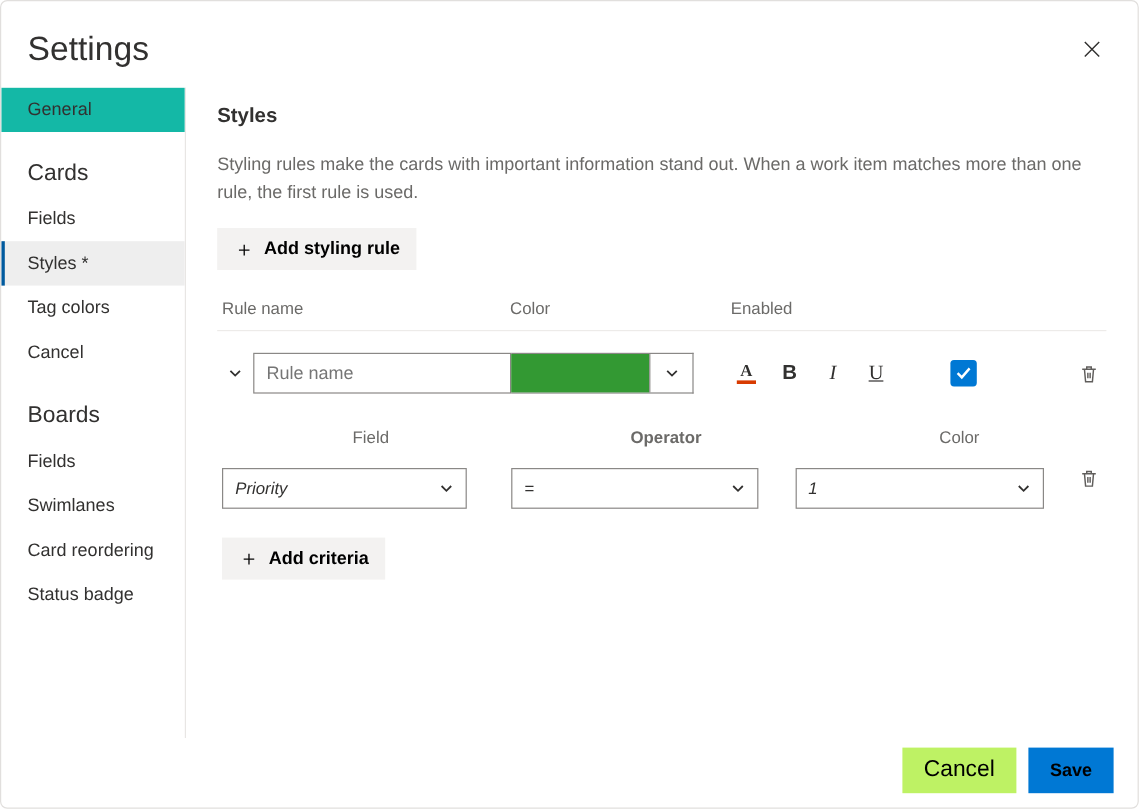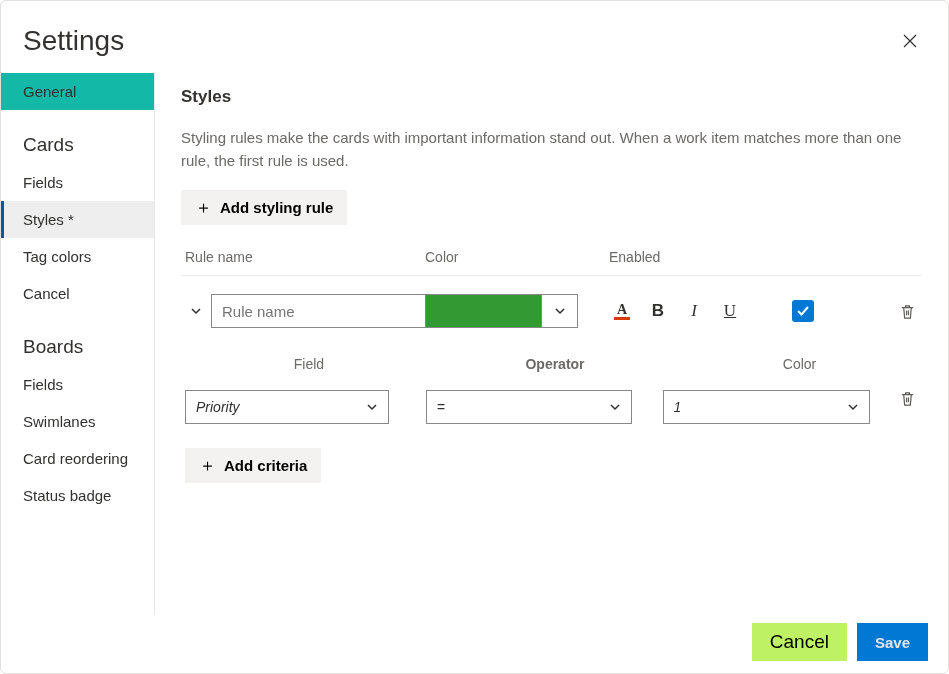--- a/index.html
+++ b/index.html
@@ -230,21 +230,21 @@
       border: none;
       padding: 8px 18px;
       font-size: 19px;
       cursor: pointer;
     }
     .btn-save {
       background: #0078d4;
       border: none;
       padding: 8px 18px;
       font-size: 15px;
-      color: #e5e5e5;
+      color: #000000;
       font-weight: 600;
       cursor: pointer;
     }
   </style>
 </head>
 <body>
 
 <div class="header">
   <h1>Settings</h1>
   <div class="close-icon">

